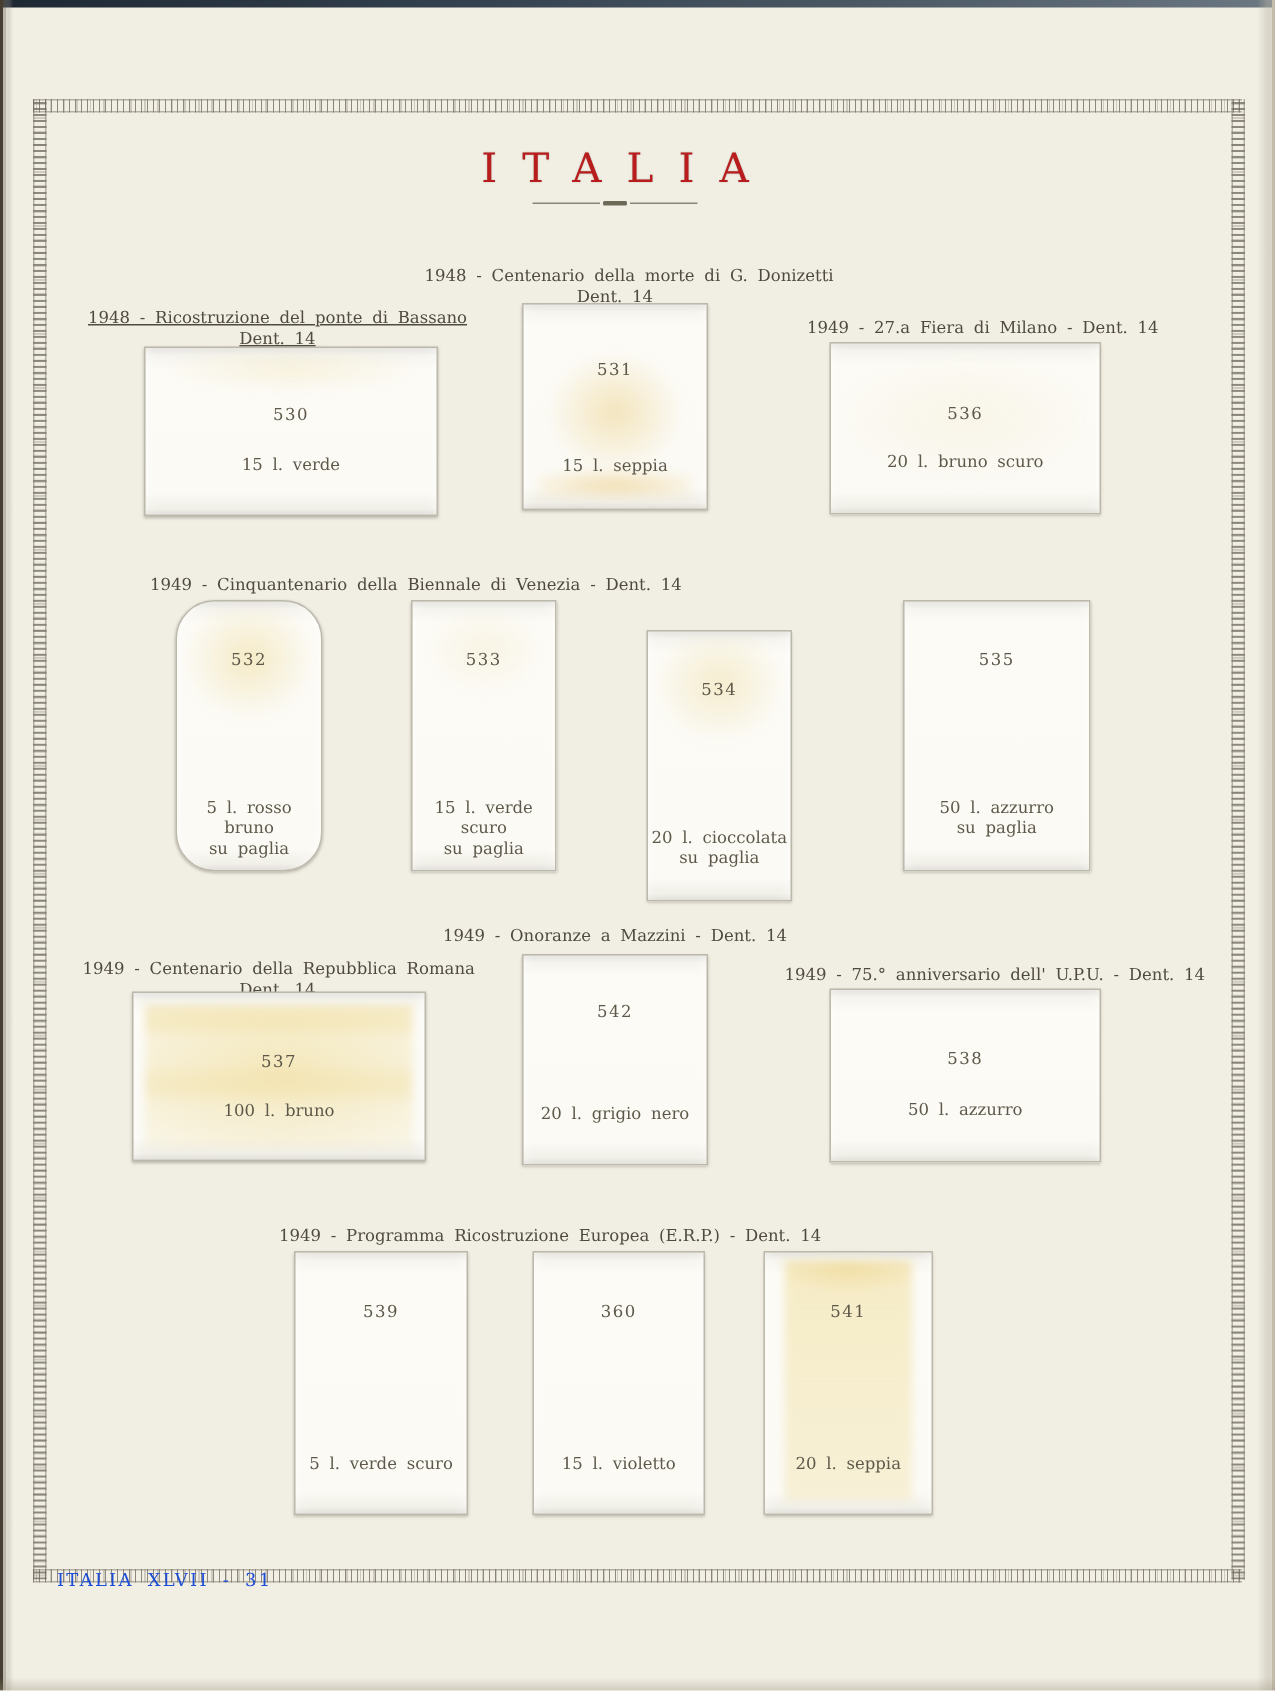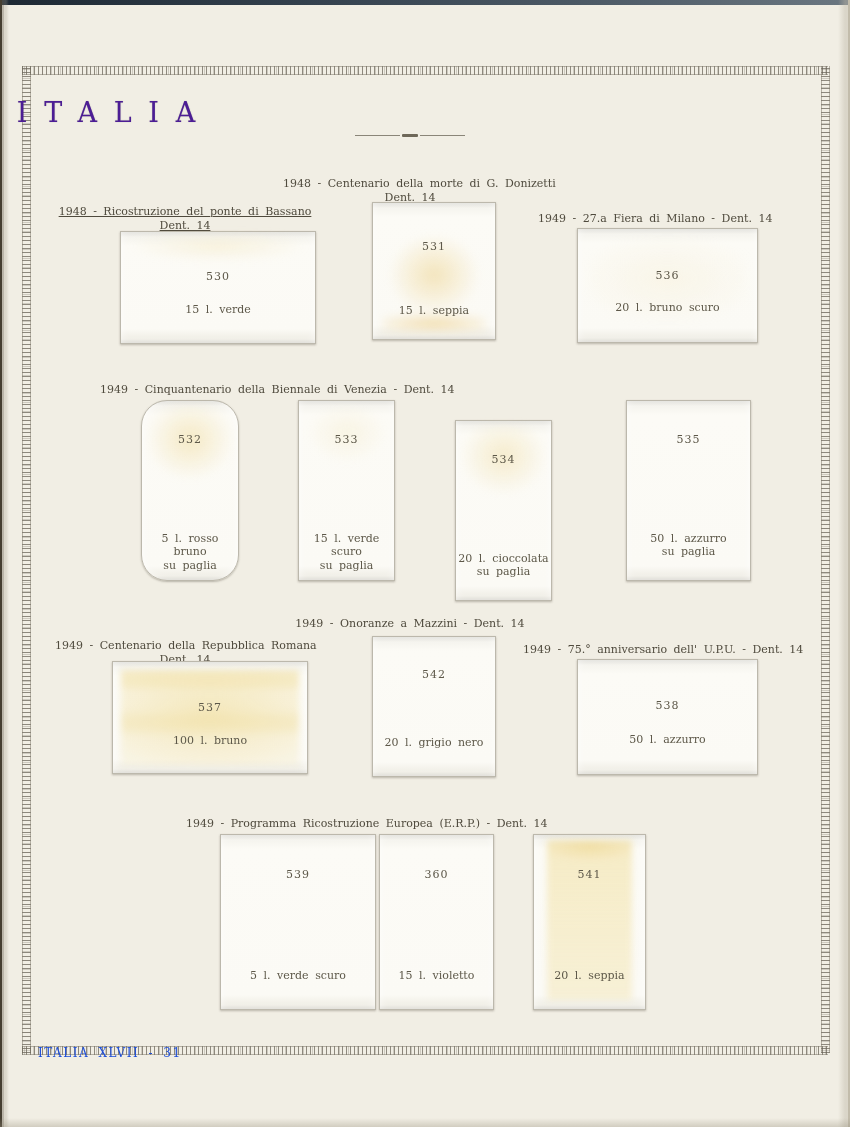--- a/index.html
+++ b/index.html
@@ -33,22 +33,22 @@
     border-right:1px solid rgba(110,104,90,.55);
     background:
       repeating-linear-gradient(0deg,rgba(104,98,86,.85) 0 1px,rgba(104,98,86,0) 1px 4px),
       repeating-linear-gradient(0deg,rgba(104,98,86,0) 0 2px,rgba(104,98,86,.3) 2px 3px,rgba(104,98,86,0) 3px 9px);}
   #bf-top{left:22px;top:66px;width:806px;}
   #bf-bottom{left:22px;top:1046px;width:806px;}
   #bf-left{left:22px;top:66px;height:987px;}
   #bf-right{left:821px;top:66px;height:987px;}
 
   
-  .title{position:absolute;left:0;top:97px;width:820px;
-    font-size:27px;color:#4c1d95;letter-spacing:.62em;text-indent:.62em;
+  .title{position:absolute;left:0;top:97px;width:820px;text-align:center;
+    font-size:27px;color:#b91c1c;letter-spacing:.62em;text-indent:.62em;
     font-weight:normal;text-shadow:0 0 1px rgba(70,66,56,.4);}
   .title-divider{position:absolute;left:355px;top:133px;width:110px;height:5px;
     display:flex;align-items:center;justify-content:center;}
   .title-divider .line{flex:1;height:1px;background:#8a8578;}
   .title-divider .knot{width:16px;height:3px;background:#6e6859;margin:0 2px;border-radius:1px;}
 
   
   .shead{position:absolute;text-align:center;font-size:11px;line-height:13.5px;
     color:#4f4a3d;word-spacing:3px;}
   .shead .nw{white-space:nowrap;}
@@ -58,41 +58,41 @@
   #h-biennale{left:100px;top:383px;width:330px;}
   #h-mazzini{left:285px;top:617px;width:250px;}
   #h-repubblica{left:55px;top:639px;width:260px;}
   #h-upu{left:523px;top:643px;width:240px;}
   #h-erp{left:186px;top:817px;width:336px;}
 
   
   .mount{position:absolute;
     background:linear-gradient(180deg,#dcdbd5 0px,#f5f4ee 5px,#fcfbf6 14px,#fbfaf5 calc(100% - 14px),#f0eee6 calc(100% - 4px),#d6d4cc 100%);
     border:1px solid #bcb8ac;
-    box-shadow:0 1px 2px rgba(80,75,60,.35),inset 0 0 9px rgba(255,255,255,.65);margin-left:24px;}
+    box-shadow:0 1px 2px rgba(80,75,60,.35),inset 0 0 9px rgba(255,255,255,.65);}
   .mount .num{position:absolute;left:0;right:0;top:var(--numtop,36%);
     text-align:center;font-size:11px;color:#5d5849;letter-spacing:1px;}
   .mount .cap{position:absolute;left:0;right:0;top:var(--captop,66%);
     text-align:center;font-size:11px;line-height:13.5px;color:#5d5849;word-spacing:3px;}
   .ghost{position:absolute;pointer-events:none;filter:blur(4px);}
 
   #m530{left:96px;top:231px;width:194px;height:111px;--numtop:34%;--captop:64%;}
   #m531{left:348px;top:202px;width:122px;height:136px;--numtop:27%;--captop:74%;}
   #m536{left:553px;top:228px;width:179px;height:113px;--numtop:35%;--captop:64%;}
 
   #m532{left:117px;top:400px;width:96px;height:179px;border-radius:26px;--numtop:18%;--captop:73%;}
   #m533{left:274px;top:400px;width:95px;height:179px;--numtop:18%;--captop:73%;}
   #m534{left:431px;top:420px;width:95px;height:179px;--numtop:18%;--captop:73%;}
   #m535{left:602px;top:400px;width:98px;height:179px;padding-left:25px;--numtop:18%;--captop:73%;}
 
   #m537{left:88px;top:661px;width:194px;height:111px;--numtop:35%;--captop:65%;}
   #m542{left:348px;top:636px;width:122px;height:139px;--numtop:22%;--captop:71%;}
   #m538{left:553px;top:659px;width:179px;height:114px;--numtop:34%;--captop:64%;}
 
-  #m539{left:196px;top:834px;width:114px;height:174px;padding-left:40px;--numtop:19%;--captop:77%;}
+  #m539{left:196px;top:834px;width:114px;height:174px;--numtop:19%;--captop:77%;}
   #m540{left:355px;top:834px;width:113px;height:174px;--numtop:19%;--captop:77%;}
   #m541{left:509px;top:834px;width:111px;height:174px;--numtop:19%;--captop:77%;}
 
   
   #m530 .ghost{left:4%;top:3%;right:4%;height:32%;
     background:radial-gradient(ellipse 70% 60% at 50% 30%,rgba(241,226,178,.38),rgba(241,226,178,0) 72%);}
   #m531 .ghost{left:8%;top:8%;right:8%;bottom:6%;
     background:
       radial-gradient(ellipse 62% 48% at 50% 52%,rgba(238,214,150,.6),rgba(238,214,150,0) 72%),
       radial-gradient(ellipse 85% 13% at 50% 94%,rgba(234,198,116,.55),rgba(234,198,116,0) 78%);}

